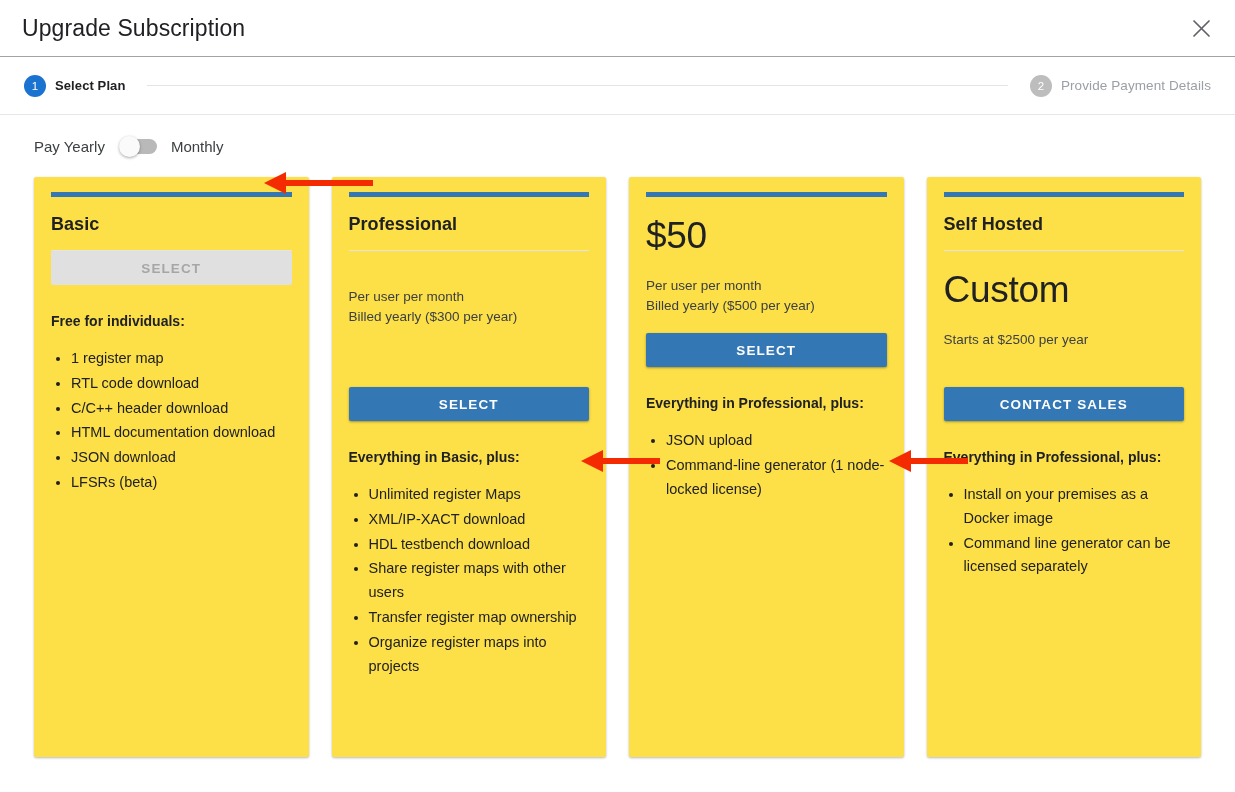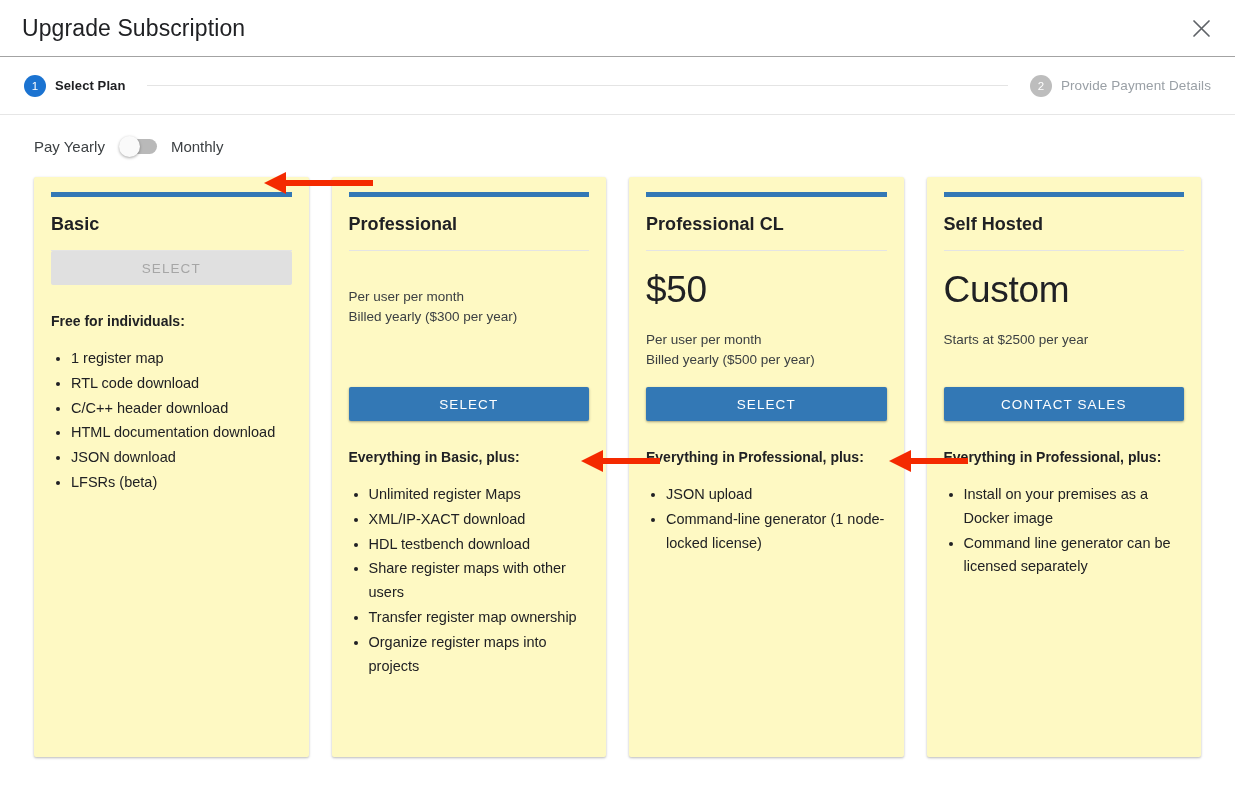--- a/index.html
+++ b/index.html
@@ -117,21 +117,21 @@
   
   .cards {
     display: flex;
     gap: 23px;
     padding: 0 34px;
     align-items: flex-start;
   }
   .card {
     flex: 1 1 0;
     min-width: 0;
-    background: #fef9c3;
+    background: #fde047;
     border-radius: 2px;
     box-shadow: 0 1px 3px rgba(0,0,0,.17), 0 1px 2px rgba(0,0,0,.12);
     padding: 0 17px 18px 17px;
     min-height: 580px;
   }
   .card-top-bar {
     height: 5px;
     background: #3378b5;
     margin: 15px 0 0 0;
   }
@@ -160,21 +160,21 @@
   .price-sub div { white-space: nowrap; }
 
   .cta {
     display: block;
     width: 100%;
     height: 34px;
     border: none;
     border-radius: 2px;
     font-family: "Liberation Sans", sans-serif;
     font-size: 13.5px;
-    font-weight: 400;
+    font-weight: 700;
     letter-spacing: 1.1px;
     color: #ffffff;
     background: #3378b5;
     cursor: pointer;
     box-shadow: 0 1px 3px rgba(0,0,0,.22), 0 1px 2px rgba(0,0,0,.16);
     position: relative;
   }
   .cta.disabled {
     background: #e0e0e0;
     color: #a6a6a6;
@@ -263,21 +263,20 @@
         <li>XML/IP-XACT download</li>
         <li>HDL testbench download</li>
         <li>Share register maps with other users</li>
         <li>Transfer register map ownership</li>
         <li>Organize register maps into projects</li>
       </ul>
   </div>
 
   <div class="card">
     <div class="card-top-bar"></div>
-    <div class="card-name">Professional CL</div>
     <div class="price-block">
       <div class="price">$50</div>
       <div class="price-sub">
           <div>Per user per month</div>
           <div>Billed yearly ($500 per year)</div>
         </div>
     </div>
     <button class="cta">SELECT</button>
     <div class="feature-head">Everything in Professional, plus:</div>
     <ul class="feature-list">

